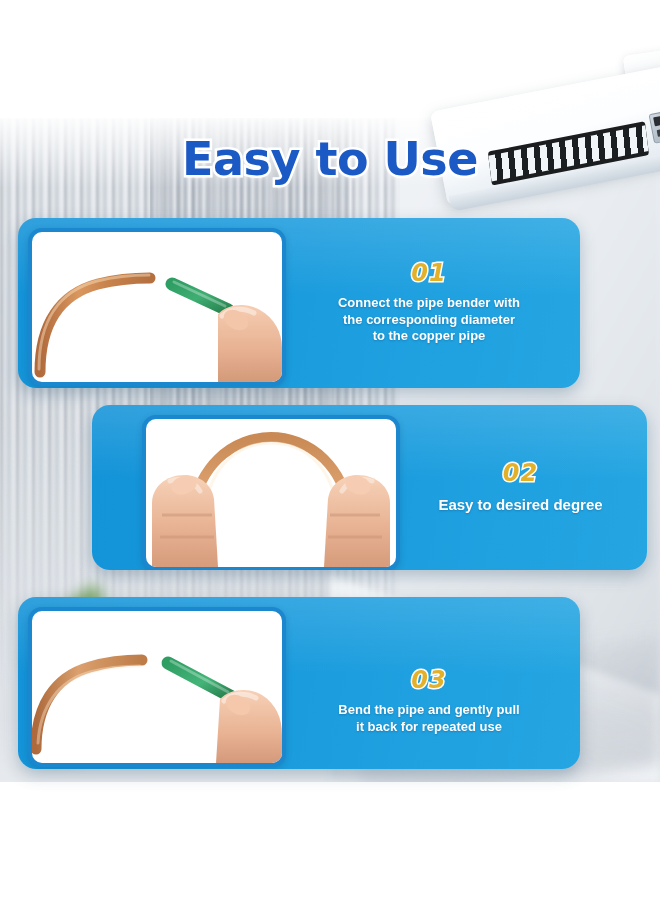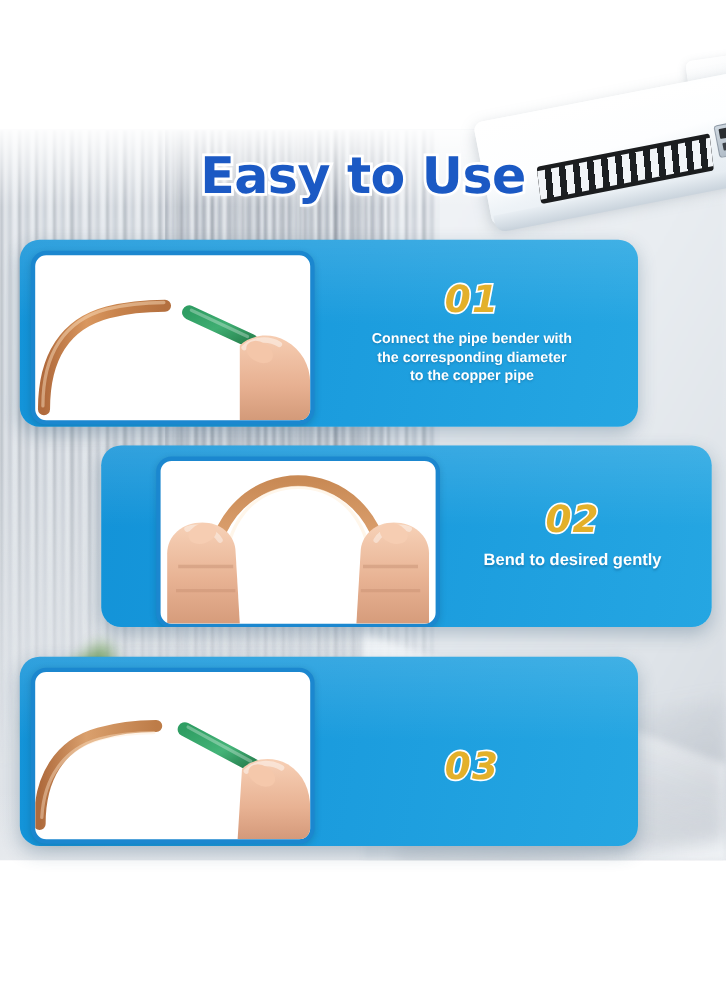--- a/index.html
+++ b/index.html
@@ -202,21 +202,21 @@
     display:flex;flex-direction:column;
     align-items:center;justify-content:center;
     text-align:center;
   }
   .card1 .card-text{left:268px;right:8px;}
   .card2 .card-text{left:310px;right:8px;}
   .card3 .card-text{left:268px;right:8px;margin-top:37px;}
 
   .step-num{
     font-family:"DejaVu Sans","Liberation Sans",sans-serif;
-    font-size:34px;font-weight:bold;font-style:italic;
+    font-size:24px;font-weight:bold;font-style:italic;
     letter-spacing:1px;
     color:#e3b02a;
     -webkit-text-stroke:3px #ffffff;
     paint-order:stroke fill;
     line-height:1;
     margin-bottom:10px;
   }
   .step-desc{
     font-family:"Liberation Sans","DejaVu Sans",sans-serif;
     font-size:13px;font-weight:bold;
@@ -352,21 +352,21 @@
           <path d="M226,62 C216,58 202,62 196,72" fill="none" stroke="rgba(255,255,255,.4)" stroke-width="5" stroke-linecap="round"></path>
           <ellipse cx="212" cy="66" rx="13" ry="9" fill="#f6cdb2" transform="rotate(18 212 66)"></ellipse>
           <path d="M184,96 L234,96" stroke="rgba(184,130,100,.35)" stroke-width="3" fill="none"></path>
           <path d="M182,118 L236,118" stroke="rgba(184,130,100,.3)" stroke-width="3" fill="none"></path>
         </svg>
       </div>
     </div>
 
     <div class="card-text">
       <div class="step-num">02</div>
-      <div class="step-desc">Bend to desired gently</div>
+      <div class="step-desc">Easy to desired degree</div>
     </div>
   </div>
 
   <div class="card card3">
     <div class="card-gloss"></div>
 
     <div class="inset">
       <div class="shot">
         <svg viewBox="0 0 250 152" preserveAspectRatio="none">
           <defs>
@@ -392,16 +392,18 @@
           <path d="M139,50 L196,81" fill="none" stroke="rgba(255,255,255,.3)" stroke-width="3" stroke-linecap="round"></path>
           <path d="M188,88 C198,78 216,76 230,84 C244,93 250,107 250,124 L250,152 L184,152 Z" fill="url(#sk3)"></path>
           <path d="M192,90 C200,82 214,81 224,87" fill="none" stroke="rgba(255,255,255,.45)" stroke-width="5" stroke-linecap="round"></path>
           <ellipse cx="206" cy="94" rx="13" ry="9" fill="#f5c8ab" transform="rotate(30 206 94)"></ellipse>
         </svg>
       </div>
     </div>
 
     <div class="card-text">
       <div class="step-num">03</div>
+      <div class="step-desc">Bend the pipe and gently pull
+it back for repeated use</div>
     </div>
   </div>
 
 </div>
 
 </body></html>

